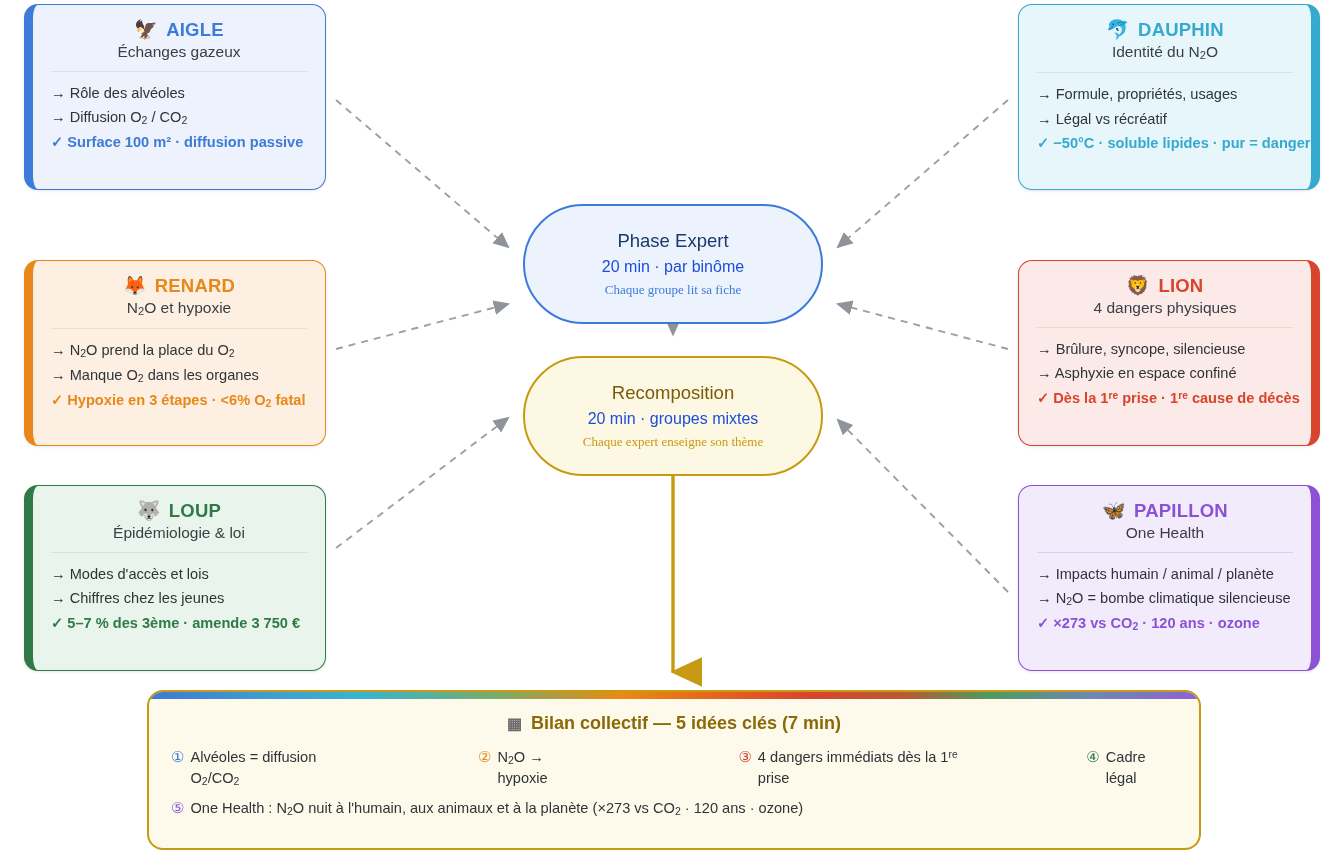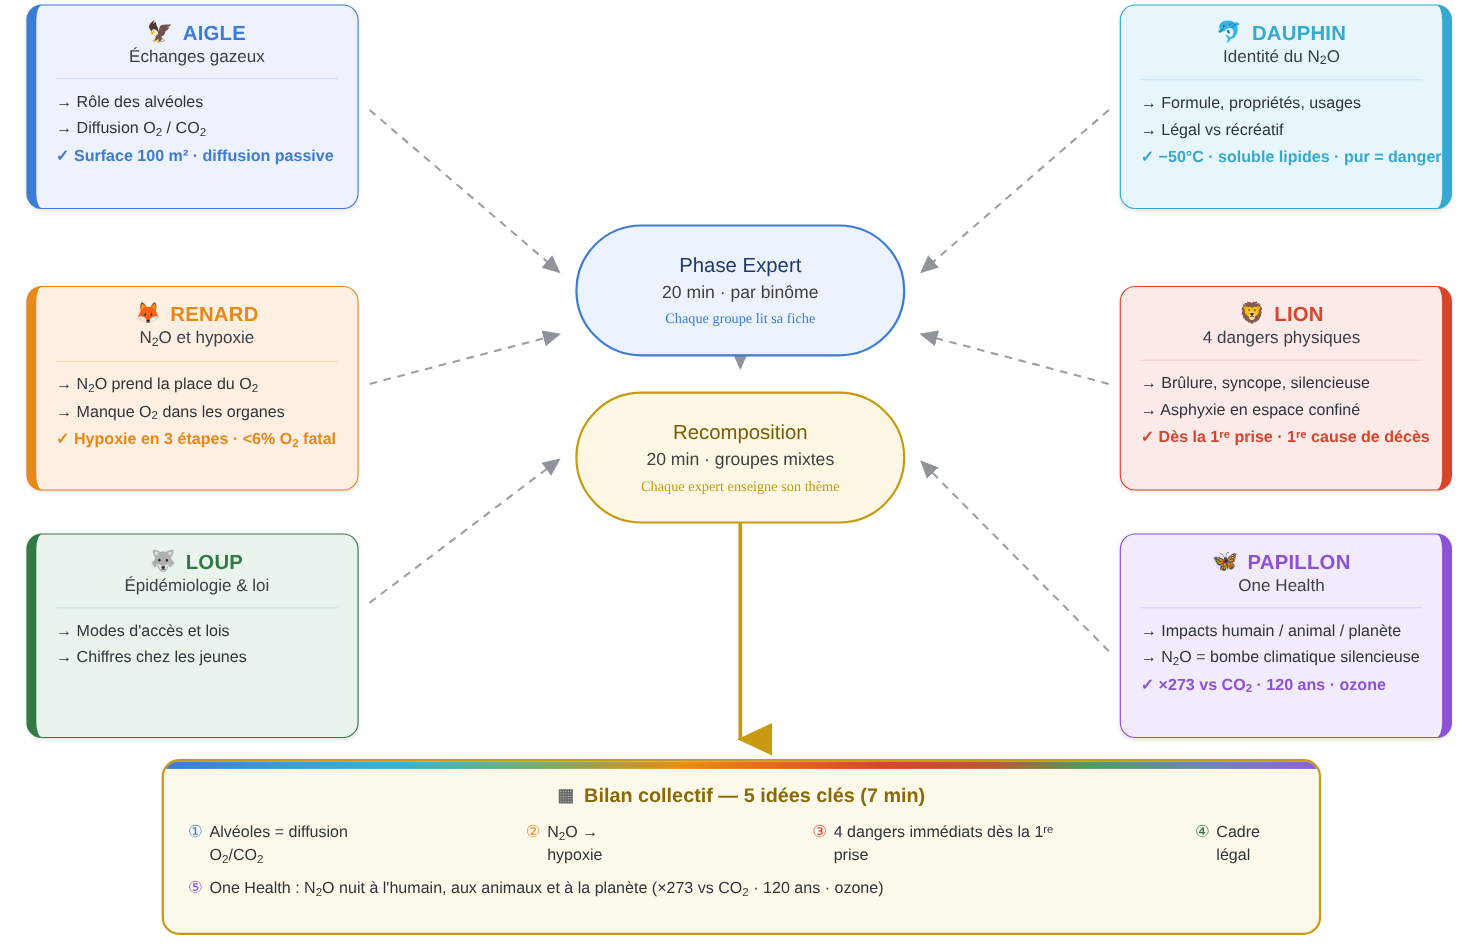--- a/index.html
+++ b/index.html
@@ -43,21 +43,21 @@
   sup { font-size: .70em; vertical-align: 0.38em; }
 
   
   .pill {
     position: absolute; z-index: 3;
     border-radius: 60px;
     display: flex; flex-direction: column; align-items: center; justify-content: center;
     text-align: center;
   }
   .pill-title { font-size: 18.5px; font-weight: normal; color: var(--ptitle); line-height: 1.2; }
-  .pill-meta  { font-size: 16px; color: #404040; margin-top: 5px; line-height: 1.2; }
+  .pill-meta  { font-size: 16px; color: #1d4ed8; margin-top: 5px; line-height: 1.2; }
   .pill-note  { font-size: 13px; color: var(--pnote); margin-top: 6px; line-height: 1.2; font-family: Liberation Serif, serif; }
 
   
   #summary {
     position: absolute; z-index: 3;
     background: #fdfaec;
     border: 2px solid #c79a12;
     border-radius: 16px;
     overflow: hidden;
   }
@@ -177,20 +177,21 @@
       <div class="card-title">
         <span class="card-emoji">🐺</span>
         <span>LOUP</span>
       </div>
       <div class="card-sub">Épidémiologie &amp; loi</div>
     </div>
     <div class="divider"></div>
     <div class="bullets">
       <div class="b">→ Modes d'accès et lois</div>
       <div class="b">→ Chiffres chez les jeunes</div>
+      <div class="b key">✓ 5–7 % des 3ème · amende 3 750 €</div>
     </div>
   </div>
 
   <div class="card right" style="--accent:#8c52d6;--edge:#8c52d6;--rule:#ddcdf5;background:#f2ebfc;left:1018px;top:485px;width:302px;height:186px;">
     <div class="card-head">
       <div class="card-title">
         <span class="card-emoji">🦋</span>
         <span>PAPILLON</span>
       </div>
       <div class="card-sub">One Health</div>

